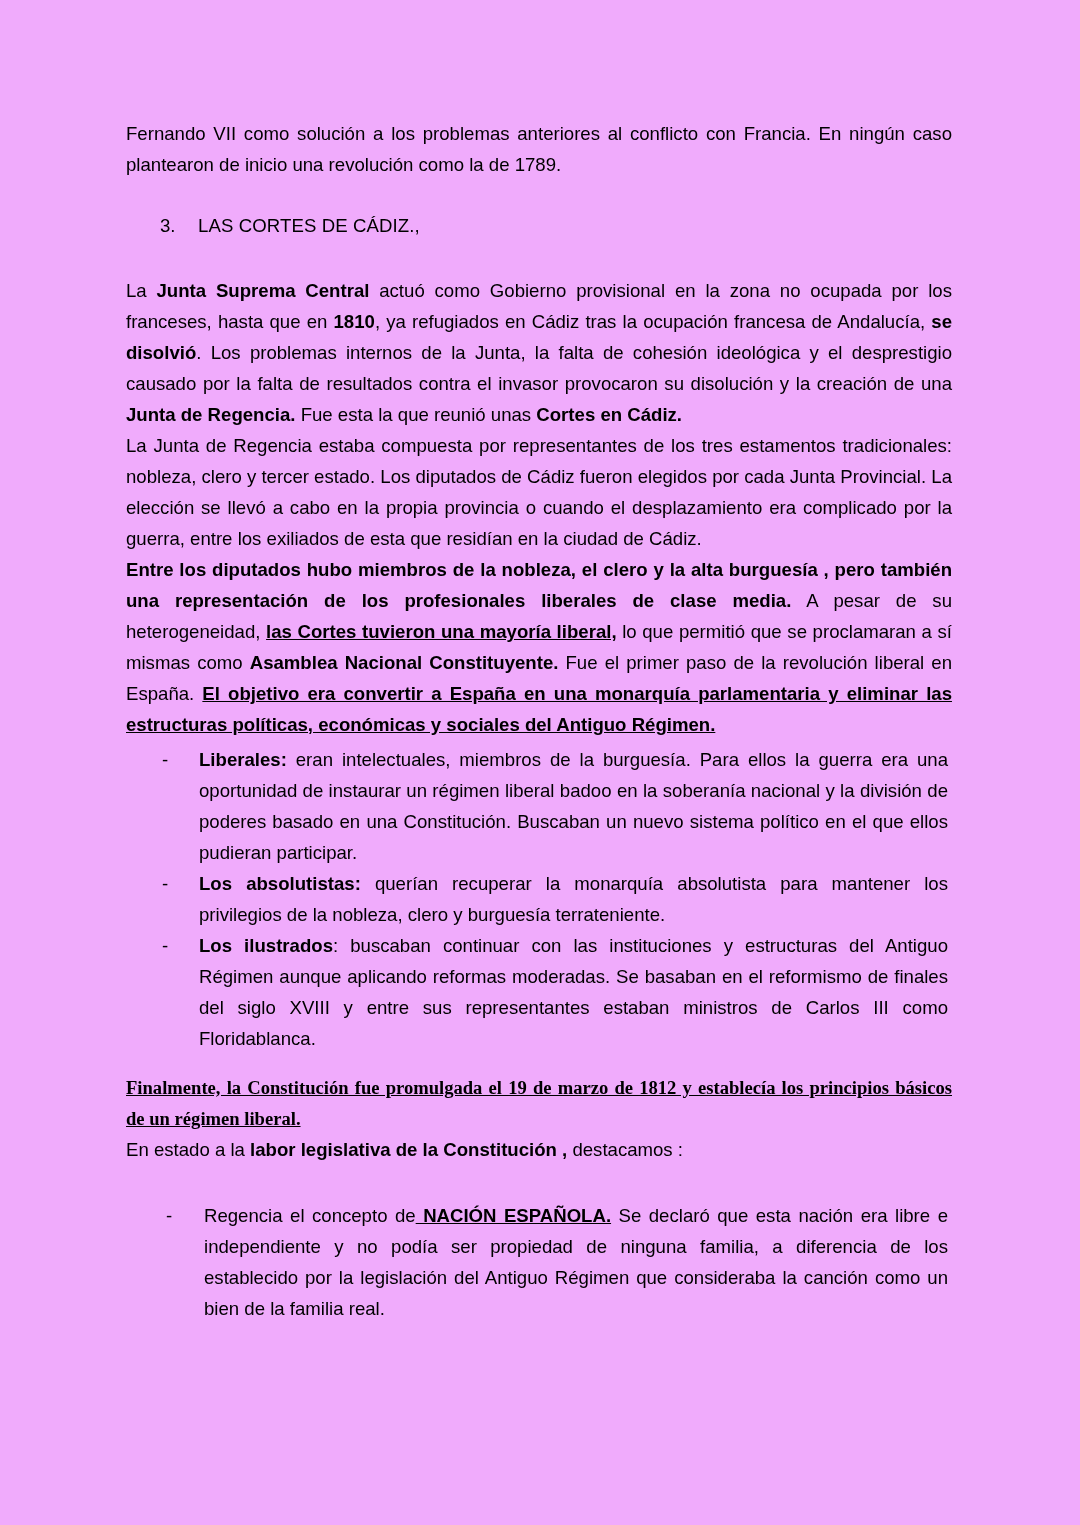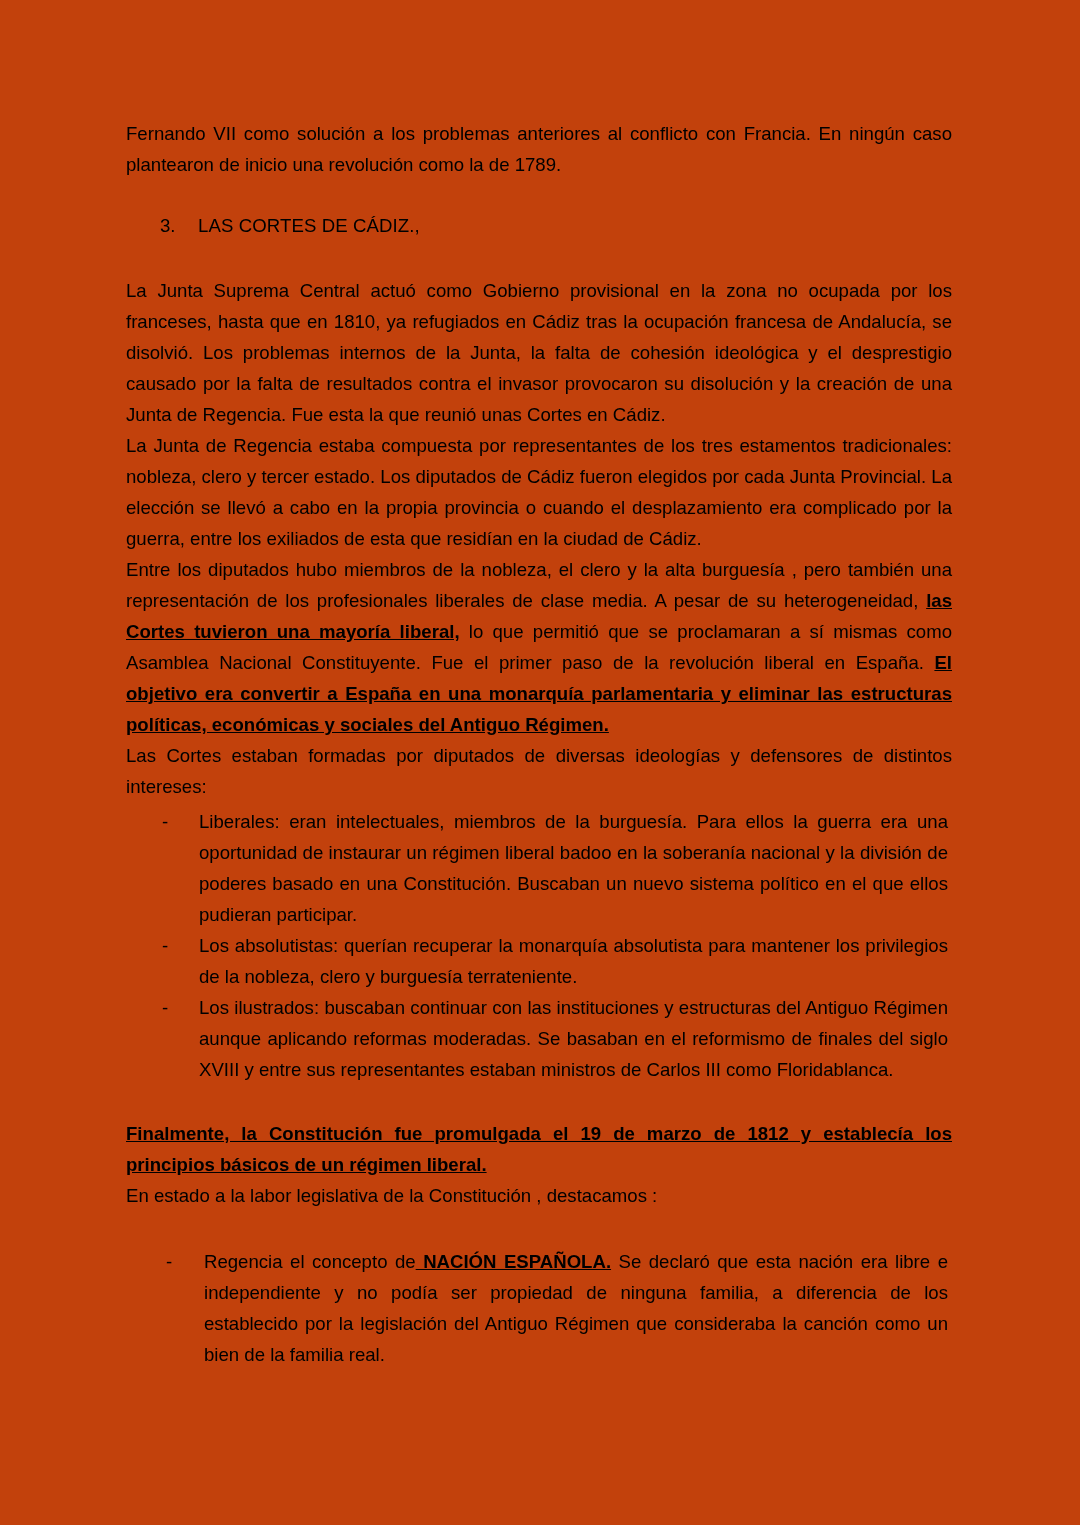--- a/index.html
+++ b/index.html
@@ -9,21 +9,21 @@
     background: #ffffff;
   }
   body {
     font-family: "Liberation Sans", sans-serif;
     color: #000000;
   }
   .page {
     position: relative;
     width: 1080px;
     height: 1525px;
-    background: #c2410c;
+    background: #f0abfc;
     overflow: hidden;
     box-sizing: border-box;
   }
   .doc-body {
     position: absolute;
     left: 126px;
     top: 118px;
     width: 826px;
   }
   p, .para {
@@ -46,21 +46,21 @@
   }
   .heading-num {
     width: 38px;
     flex: 0 0 38px;
     font-weight: normal;
   }
   .heading-text {
     font-weight: normal;
     letter-spacing: 0.1px;
   }
-  b, .b { font-weight: normal; }
+  b, .b { font-weight: bold; }
   .bu { font-weight: bold; text-decoration: underline; }
 
   ul.dash-list {
     list-style: none;
     margin: 4px;
     padding: 0;
   }
   ul.dash-list > li {
     position: relative;
     padding-left: 37px;
@@ -101,37 +101,34 @@
     </p>
 
     <p class="para">
       <span>La Junta de Regencia estaba compuesta por representantes de los tres estamentos tradicionales: nobleza, clero y tercer estado. Los diputados de Cádiz fueron elegidos por cada Junta Provincial. La elección se llevó a cabo en la propia provincia o cuando el desplazamiento era complicado por la guerra, entre los exiliados de esta que residían en la ciudad de Cádiz.</span>
     </p>
 
     <p class="para">
       <b>Entre los diputados hubo miembros de la nobleza, el clero y la alta burguesía , pero también una representación de los profesionales liberales de clase media.</b><span> A pesar de su heterogeneidad, </span><span class="bu">las Cortes tuvieron una mayoría liberal,</span><span> lo que permitió que se proclamaran  a sí mismas como </span><b>Asamblea Nacional Constituyente.</b><span> Fue el primer paso de la revolución liberal en España. </span><span class="bu">El objetivo era convertir a España en una monarquía parlamentaria y eliminar las estructuras políticas, económicas y sociales del Antiguo Régimen.</span>
     </p>
 
-    <p class="para">
-      <span>Las Cortes estaban formadas por diputados de diversas ideologías y defensores de distintos intereses:</span>
-    </p>
 
     <ul class="dash-list">
       <li>
         <b>Liberales:</b><span> eran intelectuales, miembros de la burguesía. Para ellos la guerra era una oportunidad de instaurar un régimen liberal badoo en la soberanía nacional y la división de poderes basado en una Constitución. Buscaban un nuevo sistema político en el que ellos pudieran participar.</span>
       </li>
       <li>
         <b>Los absolutistas:</b><span> querían recuperar la monarquía absolutista para mantener los privilegios de la nobleza, clero y burguesía terrateniente.</span>
       </li>
       <li>
         <b>Los ilustrados</b><span>: buscaban continuar con las instituciones y estructuras del Antiguo Régimen aunque aplicando reformas moderadas. Se basaban en el reformismo de finales del siglo XVIII y entre sus  representantes estaban ministros de Carlos III como Floridablanca.</span>
       </li>
     </ul>
 
-    <p class="para" style="margin-top:33px;">
+    <p class="para" style="margin-top:18px;font-family:Liberation Serif, serif;">
       <span class="bu">Finalmente, la Constitución fue promulgada el 19 de marzo de 1812 y establecía los principios básicos de un régimen liberal.</span>
     </p>
 
     <p class="para">
       <span>En estado a la </span><b>labor legislativa de la Constitución ,</b><span> destacamos :</span>
     </p>
 
     <div class="spacer-lg"></div>
 
     <ul class="dash-list wide">

